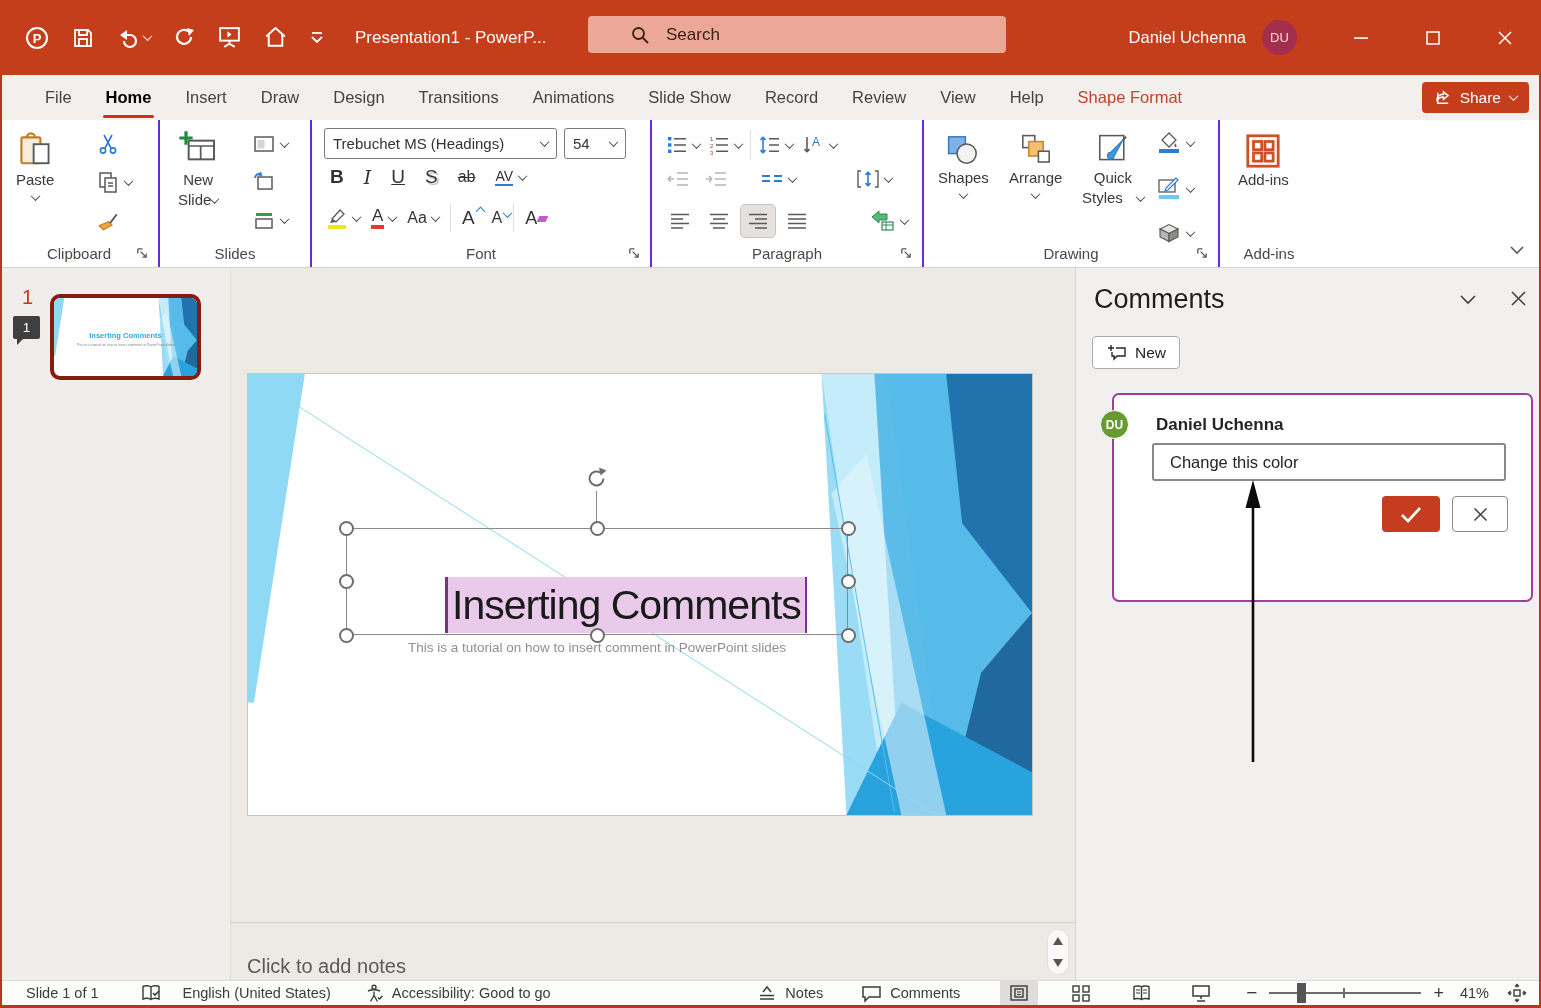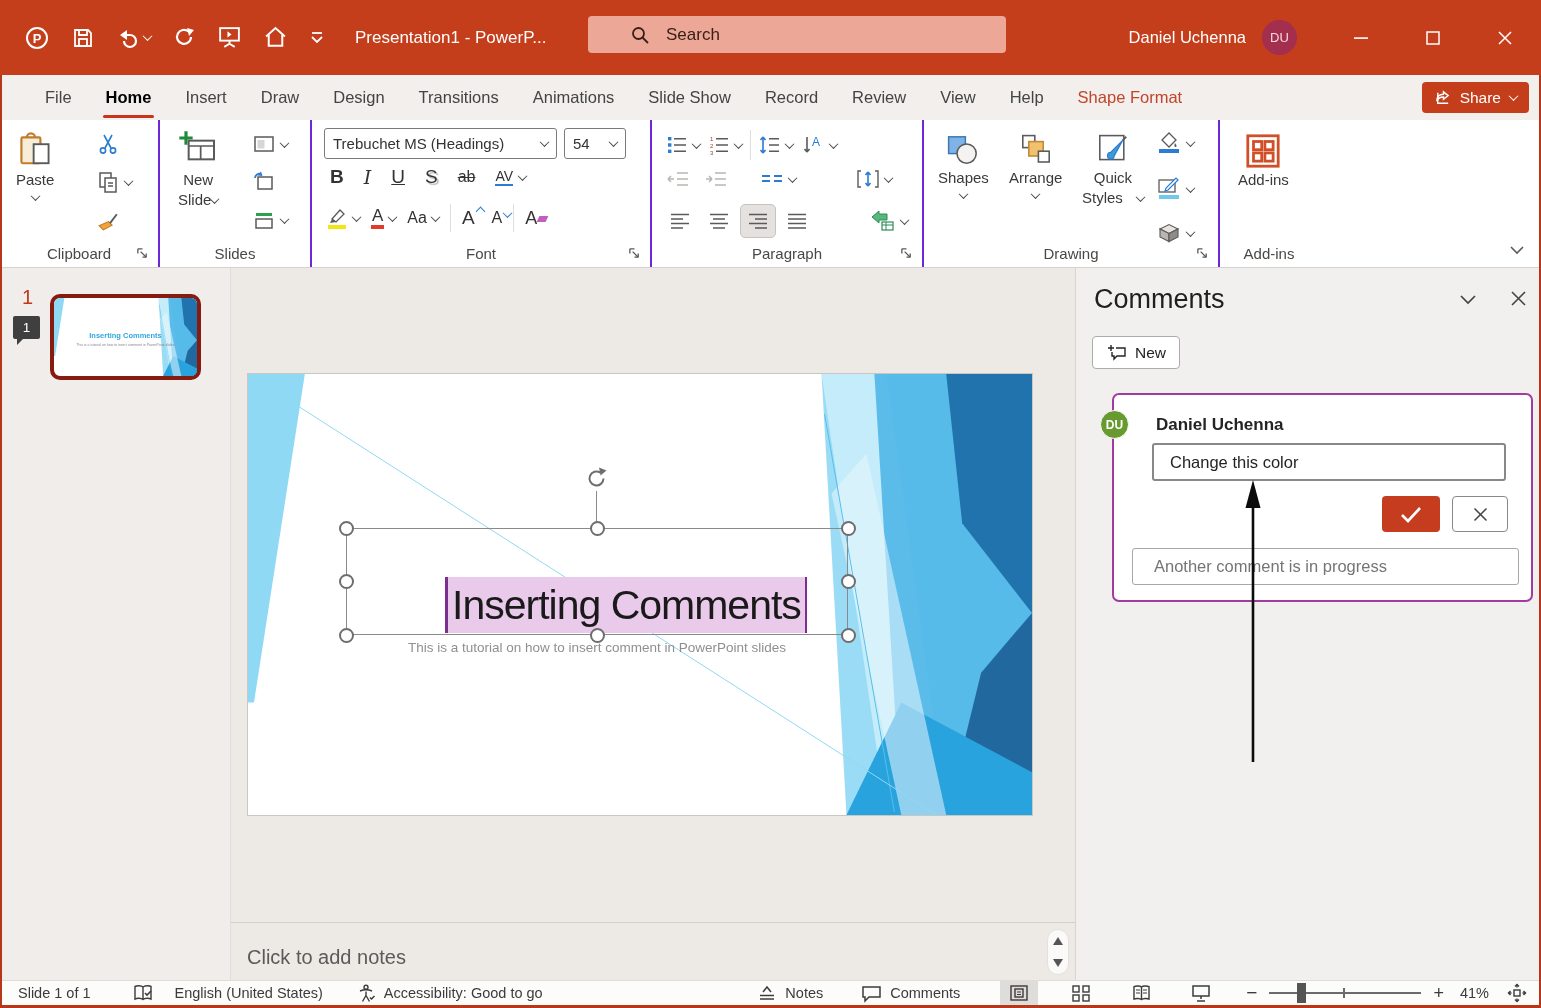--- a/index.html
+++ b/index.html
@@ -57,21 +57,21 @@
   #thumb-sub{position:absolute;left:0;top:45px;width:100%;text-align:center;font-size:3.5px;color:#888}
   
   #slide{position:absolute;left:16px;top:105px;width:786px;height:443px;background:#fff;border:1px solid #C9C7C4}
   #sel-rect{position:absolute;left:98px;top:154px;width:502px;height:107px;border:1px solid #8A8A8A}
   .handle{position:absolute;width:15px;height:15px;border-radius:50%;background:#fff;border:2px solid #6E6E6E;cursor:pointer}
   #rot-line{position:absolute;left:348px;top:117px;width:1px;height:37px;background:#8A8A8A}
   #slide-title{position:absolute;left:197px;top:203px;height:56px;background:#E9CAEB;border-left:3px solid #7C2E8E;border-right:2px solid #7C2E8E;display:flex;align-items:center;padding:0 4px;font-size:41px;color:#1A1A1A;letter-spacing:-1px;white-space:nowrap;cursor:text}
   #slide-sub{position:absolute;left:98px;top:266px;width:502px;text-align:center;font-size:13.5px;color:#8F8F8F;white-space:nowrap}
   
   #notes{position:absolute;left:0;top:654px;width:845px;height:58px;border-top:1px solid #D2D0CD;background:#EDEAE5}
-  #notes-text{position:absolute;left:16px;top:23px;font-size:20px;color:#5A5A5A;cursor:text}
+  #notes-text{position:absolute;left:16px;top:32px;font-size:20px;color:#5A5A5A;cursor:text}
   #notes-scroll{position:absolute;right:7px;top:6px;width:22px;height:46px;background:#FBFAF9;border:1px solid #E3E1DE;border-radius:11px;display:flex;flex-direction:column;align-items:center;justify-content:space-between;padding:7px 0;cursor:pointer}
   
   #cp-title{position:absolute;left:18px;top:16px;font-size:27px;color:#1F1F1F}
   #cp-collapse{position:absolute;right:64px;top:26px;cursor:pointer}
   #cp-close{position:absolute;right:14px;top:22px;cursor:pointer}
   #cp-new{position:absolute;left:16px;top:68px;height:33px;background:#fff;border:1px solid #ADACAB;border-radius:4px;display:flex;align-items:center;gap:8px;padding:0 13px;font-size:15.5px;color:#242424;cursor:pointer}
   #ccard{position:absolute;left:36px;top:125px;width:421px;height:209px;background:#fff;border:2px solid #A03BA0;border-radius:7px}
   #ccard-avatar{position:absolute;left:-14px;top:15px;width:29px;height:29px;border-radius:50%;background:#679A2F;border:1.5px solid #fff;color:#fff;font-size:12px;font-weight:700;display:flex;align-items:center;justify-content:center}
   #ccard-name{position:absolute;left:42px;top:20px;font-size:17px;font-weight:700;color:#242424}
   #ccard-input{position:absolute;left:38px;top:48px;width:354px;height:38px;border:2px solid #8A8886;border-radius:3px;font-size:16.5px;color:#242424;padding-left:16px;font-family:inherit;background:#fff}
@@ -617,32 +617,31 @@
         <div id="ccard-ok">
           <svg width="22" height="17" viewBox="0 0 22 17" fill="none" stroke="#fff" stroke-width="2.6">
               <path d="M2 9 L8 15 L20 2"></path>
             </svg>
         </div>
         <div id="ccard-cancel">
           <svg width="15" height="15" viewBox="0 0 15 15" stroke="#444" stroke-width="1.5">
               <path d="M1.5 1.5 L13.5 13.5 M13.5 1.5 L1.5 13.5"></path>
             </svg>
         </div>
-        <input id="ccard-reply" placeholder="Another comment is in progress" style="">
       </div>
 
       <svg id="cp-arrow" width="22" height="284" viewBox="0 0 22 284">
           <line x1="11" y1="282" x2="11" y2="24" stroke="#0B0B0B" stroke-width="2.6"></line>
           <polygon points="11,0 3.5,28 18.5,28" fill="#0B0B0B"></polygon>
         </svg>
     </div>
   </div>
 
   <div id="statusbar">
-    <span class="sb-item" style="margin-left:18px">Slide 1 of 1</span>
+    <span class="sb-item" style="margin-left:26px">Slide 1 of 1</span>
     <span class="sb-item" style="margin-left:42px">
       <svg width="20" height="19" viewBox="0 0 20 19" fill="none" stroke="#3B3B3B" stroke-width="1.4">
           <path d="M10 3 C8 1.5 4 1.5 2 2.5 V15 c2 -1 6 -1 8 .5 c2 -1.5 6 -1.5 8 -.5 V2.5 C16 1.5 12 1.5 10 3 v12"></path>
           <path d="M12 9 l2 2 l4 -4" stroke-width="1.6"></path>
         </svg>
     </span>
     <span class="sb-item" style="margin-left:22px">English (United States)</span>
     <span class="sb-item" style="margin-left:34px">
       <svg width="19" height="19" viewBox="0 0 19 19" fill="none" stroke="#3B3B3B" stroke-width="1.4">
           <circle cx="9" cy="3.2" r="2"></circle>

